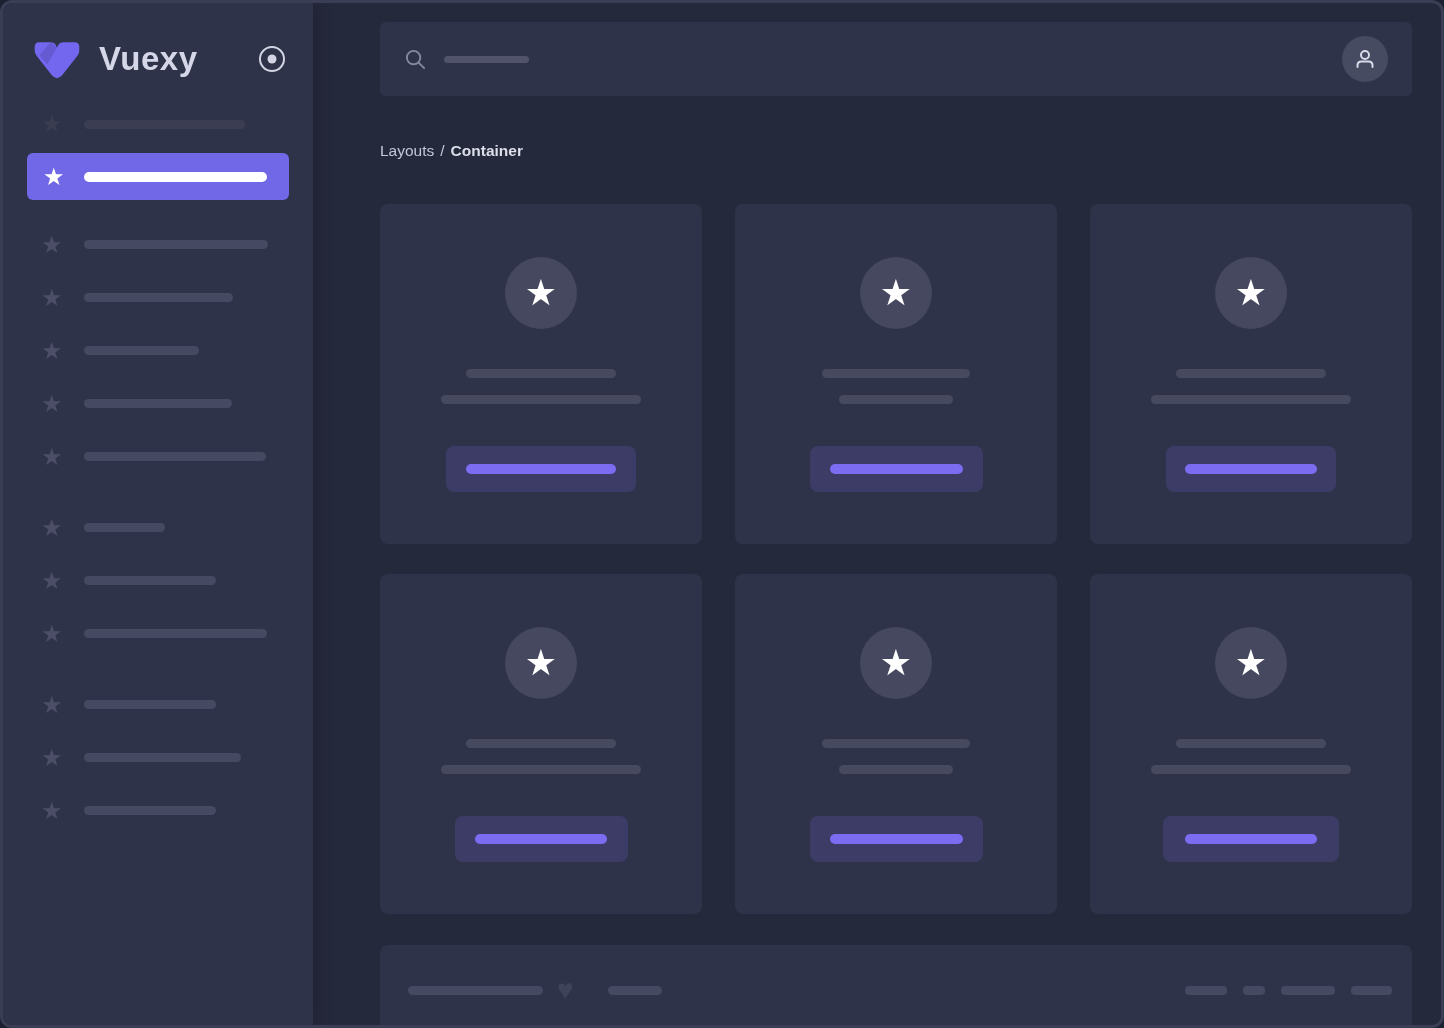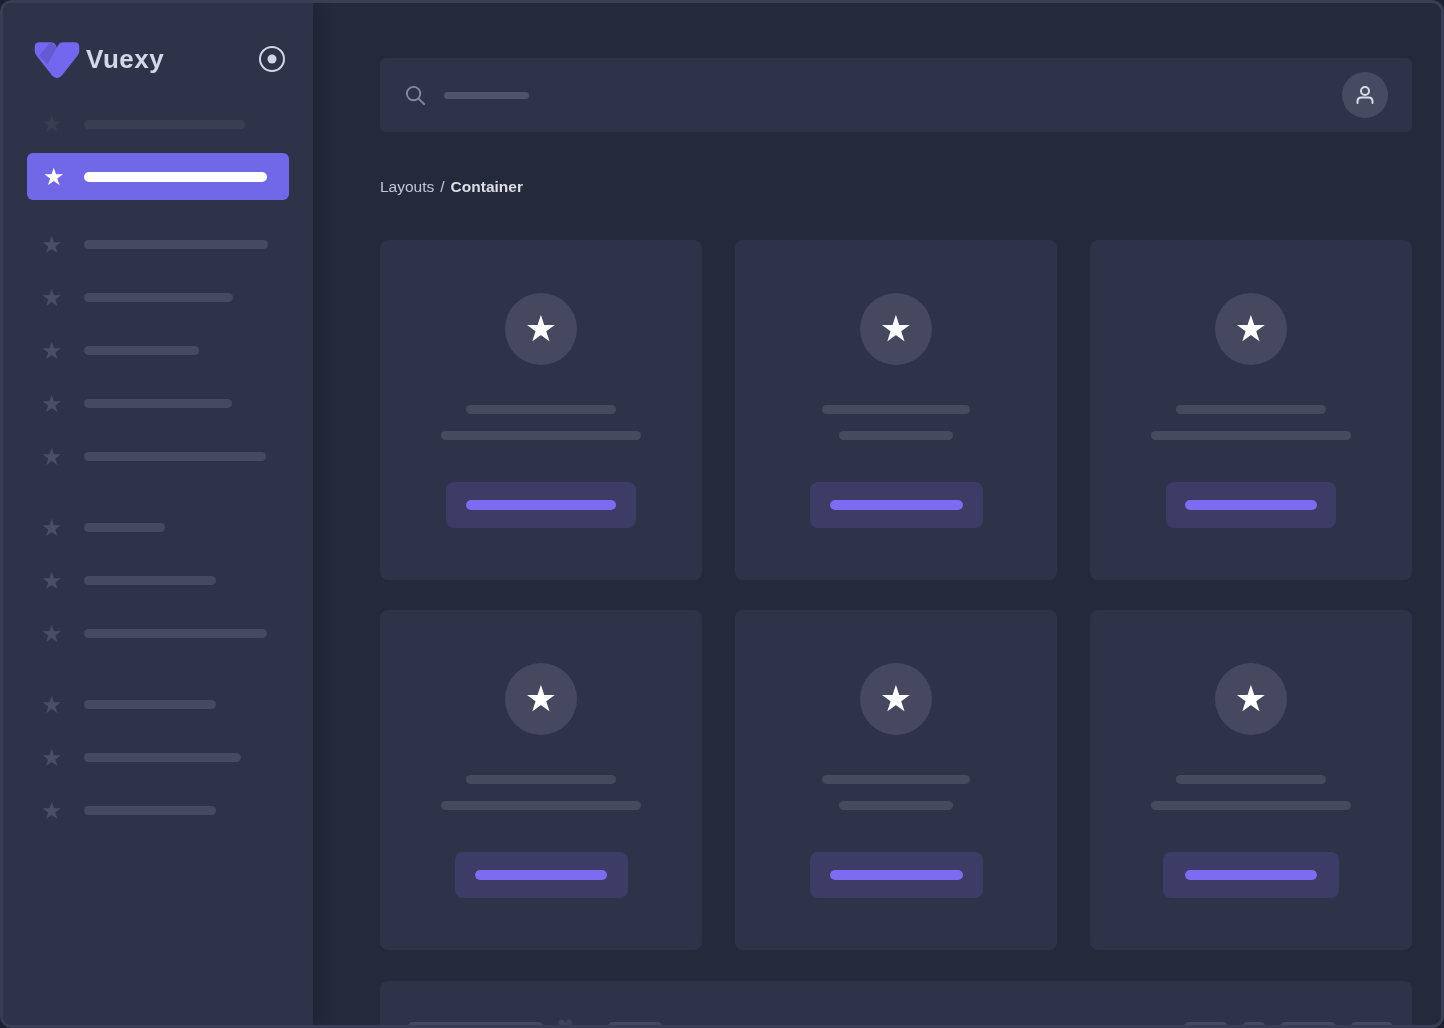--- a/index.html
+++ b/index.html
@@ -17,42 +17,42 @@
   *{box-sizing:border-box;margin:0;padding:0;}
   html,body{background:#1c2030;font-family:"Liberation Sans",sans-serif;}
   .stage{position:relative;width:1444px;height:1028px;}
   .frame{position:absolute;inset:0;border:3px solid var(--frame-border);border-radius:12px;
          background:var(--page-bg);overflow:hidden;}
 
   
   .sidebar{position:absolute;left:0;top:0;bottom:0;width:310px;background:var(--panel-bg);
            box-shadow:6px 0 14px rgba(0,0,0,.15);}
   .sidebar-header{display:flex;align-items:center;padding:36px 27px 0 28px;height:76px;}
-  .brand-text{margin-left:3px;font-size:26px;font-weight:bold;letter-spacing:.5px;color:var(--text-light);}
+  .brand-text{margin-left:16px;font-size:33px;font-weight:bold;letter-spacing:.5px;color:var(--text-light);}
   .pin-toggle{margin-left:auto;display:flex;align-items:center;cursor:pointer;}
 
   #sidebar-nav{margin-top:20px;}
   .nav-item{display:flex;align-items:center;height:53px;padding-left:38px;cursor:pointer;}
   .nav-item .star{width:28px;font-size:24px;line-height:1;color:#4b4e66;}
   .skel-bar{height:9px;border-radius:5px;background:#454961;}
   .nav-item .skel-bar{margin-left:15px;}
   .nav-item.dim{height:50px;}
   .nav-item.dim .star{color:#3a3d50;}
   .nav-item.dim .skel-bar{background:#3b3e52;}
   .nav-item.active{height:47px;margin:4px 24px 0;padding-left:16px;background:var(--accent-active);
                    border-radius:6px;}
   .nav-item.active .star{color:#ffffff;}
   .nav-item.active .skel-bar{margin-left:13px;background:#ffffff;height:10px;}
   .nav-divider{height:6px;border-radius:3px;background:#3d4156;margin-left:33px;}
   .nav-section.s0 .nav-divider{margin-top:50px;margin-bottom:6px;}
   .nav-section.s1 .nav-divider{margin-top:46px;margin-bottom:5px;}
   .nav-section.s2 .nav-divider{margin-top:47px;margin-bottom:5px;}
 
   
-  .main{position:absolute;left:310px;top:0;right:0;bottom:0;padding:0 29px 0 67px;overflow:hidden;margin-top:36px;}
+  .main{position:absolute;left:310px;top:0;right:0;bottom:0;padding:0 29px 0 67px;overflow:hidden;}
   .topbar{margin-top:19px;height:74px;border-radius:6px;background:var(--panel-bg);
           display:flex;align-items:center;padding:0 24px;}
   .search-bar-skel{margin-left:17px;width:85px;height:7px;border-radius:4px;background:#50536a;}
   .topbar-avatar{margin-left:auto;width:46px;height:46px;border-radius:50%;background:#474b62;
                  display:flex;align-items:center;justify-content:center;cursor:pointer;}
 
   .breadcrumb{margin-top:46px;font-size:15.5px;color:#c3c6d9;}
   .breadcrumb .crumb-link{cursor:pointer;}
   .breadcrumb .sep{margin:0 6px;}
   .breadcrumb .current{font-weight:bold;color:#dcdee9;}

